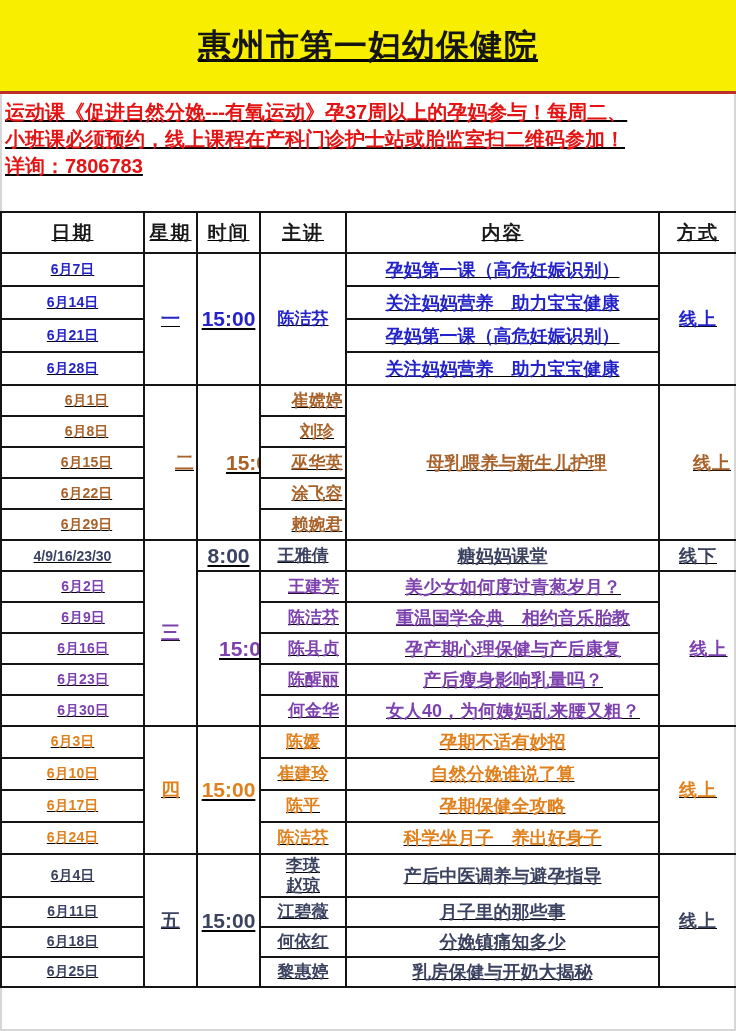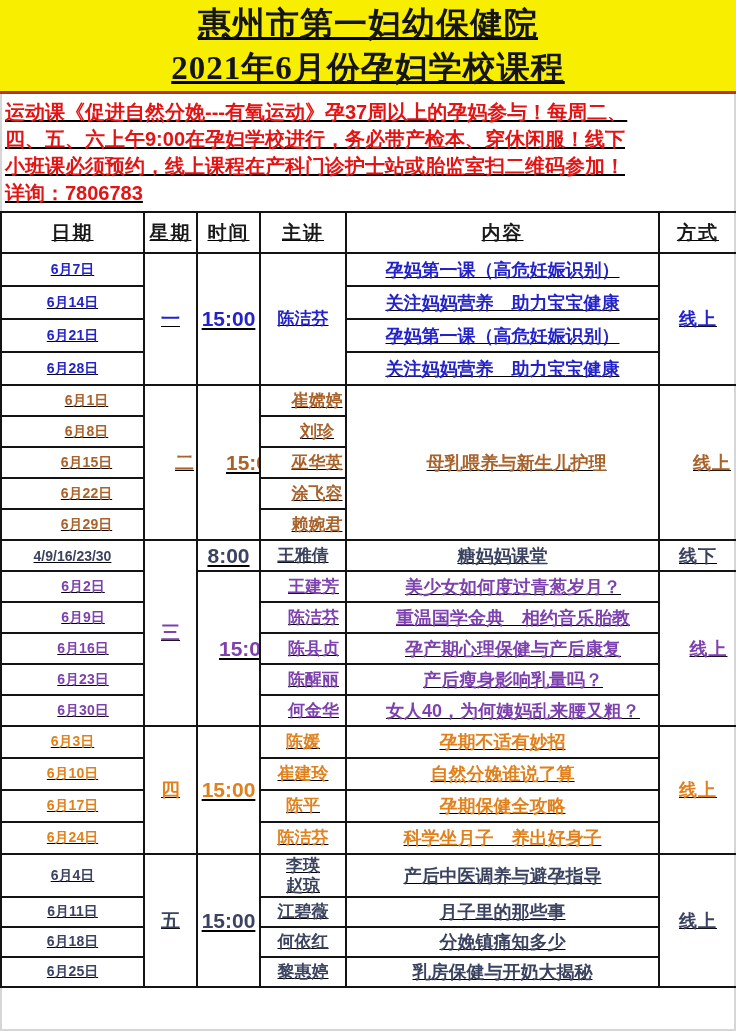--- a/index.html
+++ b/index.html
@@ -74,26 +74,24 @@
   .c-fri{color:var(--fri);}
   .c-dark{color:var(--dark);}
 </style>
 </head>
 <body>
 
 <div id="page">
 
   <div class="title-banner">
     <div class="title-line">惠州市第一妇幼保健院</div>
-    <div class="title-line">2021年6月份孕妇学校课程</div>
   </div>
 
   <div class="notice">
     <div class="notice-line">运动课《促进自然分娩---有氧运动》孕37周以上的孕妈参与！每周二、</div>
-    <div class="notice-line">四、五、六上午9:00在孕妇学校进行，务必带产检本、穿休闲服！线下</div>
     <div class="notice-line">小班课必须预约，线上课程在产科门诊护士站或胎监室扫二维码参加！</div>
     <div class="notice-line">详询：7806783</div>
   </div>
 
   <table class="schedule">
     <colgroup>
       <col style="width:143px">
         <col style="width:53px">
         <col style="width:63px">
       <col style="width:86px">

